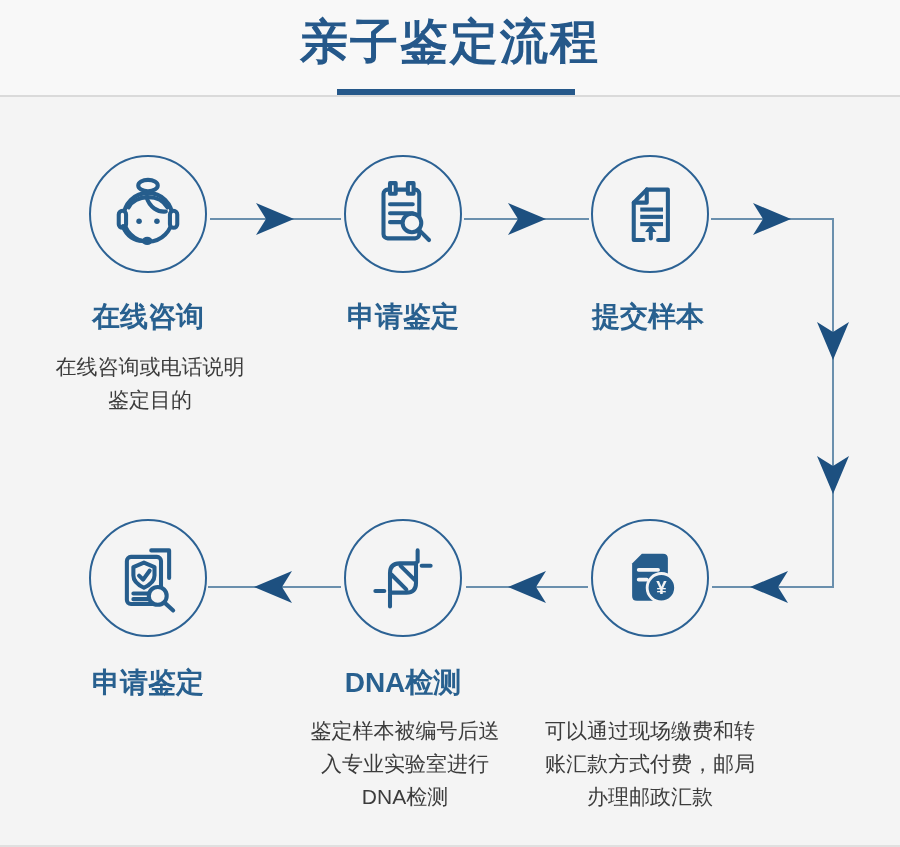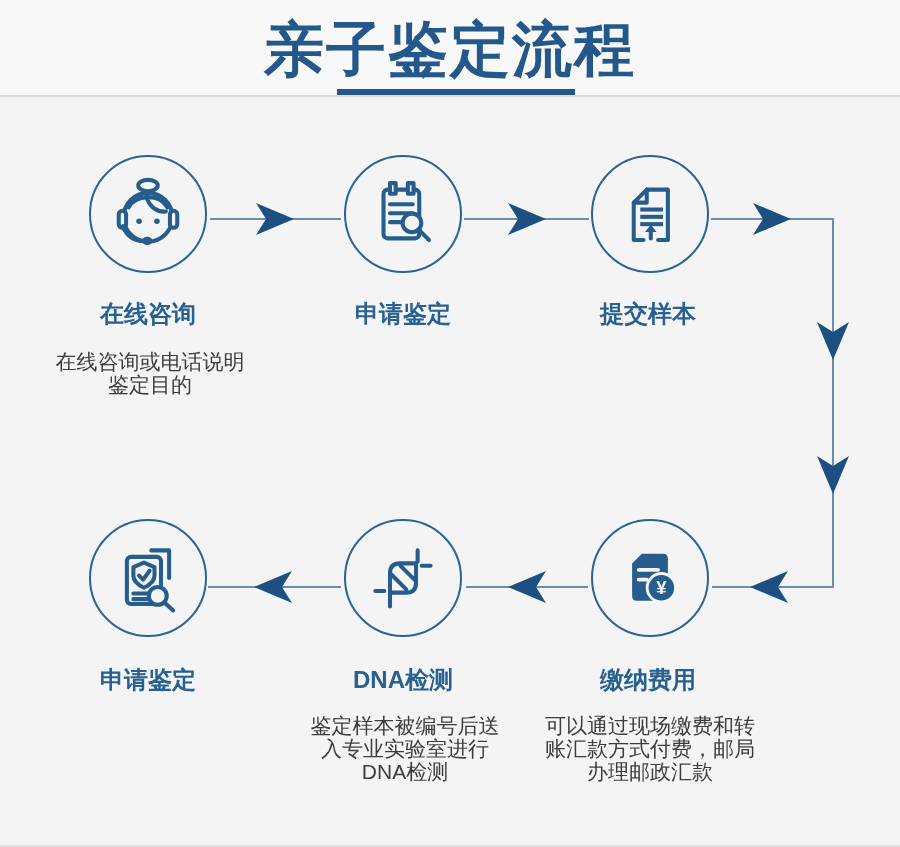--- a/index.html
+++ b/index.html
@@ -9,21 +9,21 @@
     position:relative; width:900px; height:847px;
     background:#f4f4f4; overflow:hidden; margin:0 auto;
     border-bottom:2px solid #e0e0e0;
   }
   .header-strip {
     position:absolute; left:0; top:0; width:900px; height:96px;
     background:#f8f8f8;
   }
   .page-title {
     position:absolute; left:0; top:10px; width:900px;
-    text-align:center; font-size:60px; font-weight:800;
+    text-align:center; font-size:48px; font-weight:800;
     color:#25588a; letter-spacing:2px;
   }
   .title-underline {
     position:absolute; left:337px; top:89px; width:238px; height:6px;
     background:#25588a; z-index:3;
   }
   .header-divider {
     position:absolute; left:0; top:95px; width:900px; height:2px;
     background:#dadada; z-index:2;
   }
@@ -33,25 +33,25 @@
   }
   .step-circle {
     position:absolute; width:118px; height:118px;
     border:2px solid #2c6294; border-radius:50%;
     display:flex; align-items:center; justify-content:center;
     background:#f4f4f4; z-index:2;
   }
   .step-circle svg { width:78px; height:78px; }
   .step-title {
     position:absolute; width:260px; text-align:center;
-    font-size:24px; font-weight:bold; color:#28608f; z-index:2;
+    font-size:28px; font-weight:bold; color:#28608f; z-index:2;
   }
   .step-desc {
     position:absolute; width:264px; text-align:center;
-    font-size:21px; line-height:23px; color:#3c3c3c;
+    font-size:21px; line-height:33px; color:#3c3c3c;
     white-space:pre-line; z-index:2;
   }
   
   .c1 { left:89px; }  .c2 { left:344px; } .c3 { left:591px; }
   .t1 { left:18px; }  .t2 { left:273px; } .t3 { left:518px;text-align:center; }
   
   .r1.step-circle { top:155px; } .r2.step-circle { top:519px; }
   .r1.step-title  { top:298px; } .r2.step-title  { top:664px; }
   .r1.step-desc   { top:350px; } .r2.step-desc   { top:714px; }
 
@@ -137,21 +137,20 @@
   <div class="step-title r1 t3">提交样本</div>
 
   <div class="step-circle r2 c3">
     <svg viewBox="0 0 96 96">
       <path class="icon-fill" d="M38,18 L64,18 Q70,18 70,24 V70 Q70,76 64,76 H32 Q26,76 26,70 V30 Z"></path>
       <path d="M34,38 H58 M34,50 H44" stroke="#f4f4f4" stroke-width="4.5" stroke-linecap="round" fill="none"></path>
       <circle cx="62" cy="60" r="17.5" fill="#265d8c" stroke="#f4f4f4" stroke-width="3.5"></circle>
       <text x="62" y="68" text-anchor="middle" font-size="23" font-weight="bold" fill="#f4f4f4">¥</text>
     </svg>
   </div>
-  <div class="step-title r2 t3">缴纳费用</div>
   <div class="step-desc r2 t3">可以通过现场缴费和转
 账汇款方式付费，邮局
 办理邮政汇款</div>
 
   <div class="step-circle r2 c2">
     <svg viewBox="0 0 96 96">
       <path class="icon-stroke" stroke-width="5.5" d="M32,64 V42 Q32,30 44,30 H64"></path>
       <path class="icon-stroke" stroke-width="5.5" d="M64,30 V54 Q64,66 52,66 H32"></path>
       <path class="icon-stroke" stroke-width="5.5" d="M66,28 V14 M71,33 H82"></path>
       <path class="icon-stroke" stroke-width="5.5" d="M32,68 V83 M14,64 H25"></path>

